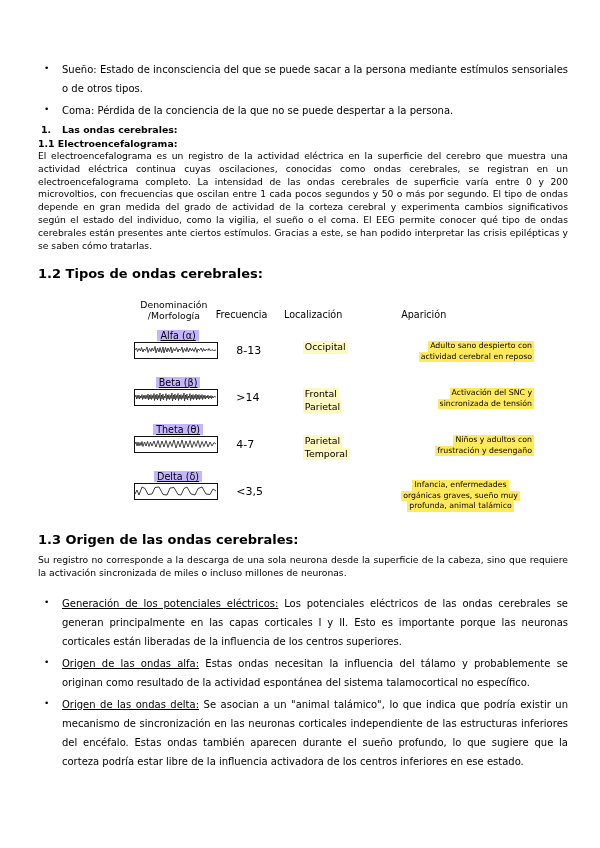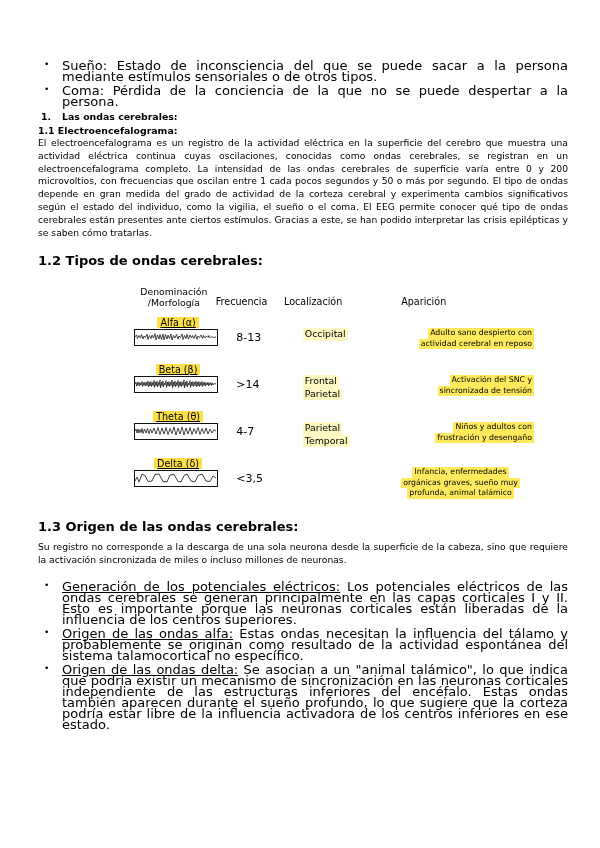--- a/index.html
+++ b/index.html
@@ -33,22 +33,22 @@
   }
   ul.bullets {
     list-style: none;
     margin: 0;
     padding: 0;
   }
   ul.bullets > li {
     position: relative;
     padding-left: 24px;
     margin-bottom: 3px;
-    font-size: 13px;
-    line-height: 11px;
+    font-size: 10px;
+    line-height: 19px;
     text-align: justify;
   }
   ul.bullets > li::before {
     content: "\2022";
     position: absolute;
     left: 6px;
     top: -1px;
     font-size: 9px;
   }
   .num-item {
@@ -140,21 +140,21 @@
     width: 90px;
     position: relative;
   }
   .wave-label {
     text-align: center;
     font-size: 9.6px;
     font-family: "DejaVu Sans", sans-serif;
     margin-bottom: 1px;
   }
   .wave-label span {
-    background: #fde047;
+    background: #c4b5fd;
     padding: 0 3px;
     text-decoration: underline;
   }
   .wave-box {
     border: 1.4px solid #111;
     width: 84px;
     height: 17px;
     background: #fff;
     box-sizing: border-box;
     overflow: hidden;

